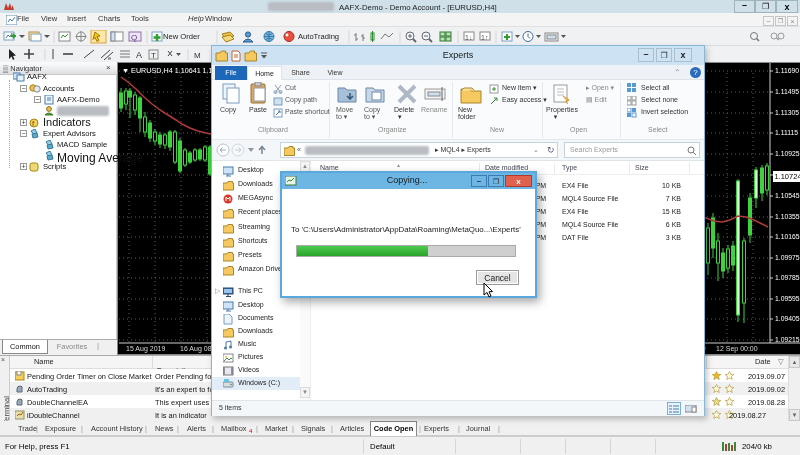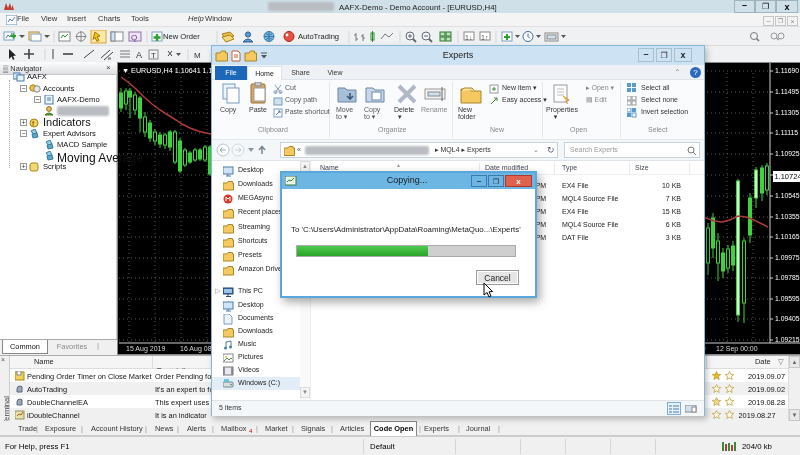--- a/index.html
+++ b/index.html
@@ -458,21 +458,21 @@
           <path d="M2 6 L4 4 L6 5 L8 2" stroke="#a06000" fill="none"></path>
         </svg>
         <span class="abs" style="left:17px;top:3px;font-size:7.4px;color:#111;">iDoubleChannel</span>
         <span class="abs" style="left:145px;top:3px;font-size:7.4px;color:#111;">It is an indicator</span>
         <svg class="abs" style="left:702px;top:2px;" width="9" height="9">
           <path d="M4.5 0.5 L5.8 3.2 L8.8 3.5 L6.5 5.5 L7.2 8.5 L4.5 6.9 L1.8 8.5 L2.5 5.5 L0.2 3.5 L3.2 3.2 Z" fill="#fffbe8" stroke="#c0a24a" stroke-width="0.8"></path>
         </svg>
         <svg class="abs" style="left:715px;top:2px;" width="9" height="9">
           <path d="M4.5 0.5 L5.8 3.2 L8.8 3.5 L6.5 5.5 L7.2 8.5 L4.5 6.9 L1.8 8.5 L2.5 5.5 L0.2 3.5 L3.2 3.2 Z" fill="#fffbe8" stroke="#c0a24a" stroke-width="0.8"></path>
         </svg>
-        <span class="abs" style="left:719px;top:3px;width:56px;text-align:center;font-size:7.4px;color:#111;">2019.08.27</span>
+        <span class="abs" style="left:719px;top:3px;width:56px;text-align:left;font-size:7.4px;color:#111;">2019.08.27</span>
       </div>
     </div>
 
   <div class="abs" style="left:788px;top:0px;width:12px;height:66px;background:#f0f0f0;border-left:1px solid #ddd;">
     <div class="abs" style="left:0px;top:0px;width:11px;height:12px;background:#e8e8e8;border:1px solid #c8c8c8;text-align:center;font-size:6px;line-height:10px;color:#666;">▲</div>
     <div class="abs" style="left:0px;top:53px;width:11px;height:12px;background:#e8e8e8;border:1px solid #c8c8c8;text-align:center;font-size:6px;line-height:10px;color:#666;">▼</div>
   </div>
 </div>
 
 <div class="abs" id="btabs" style="left:0;top:421px;width:800px;height:15px;background:#f0f0f0;border-bottom:1px solid #ccc;font-size:7.4px;color:#333;">

